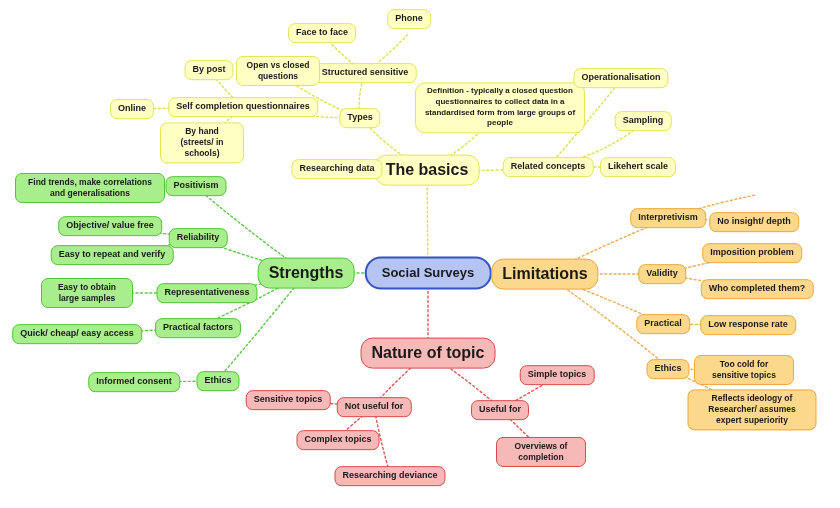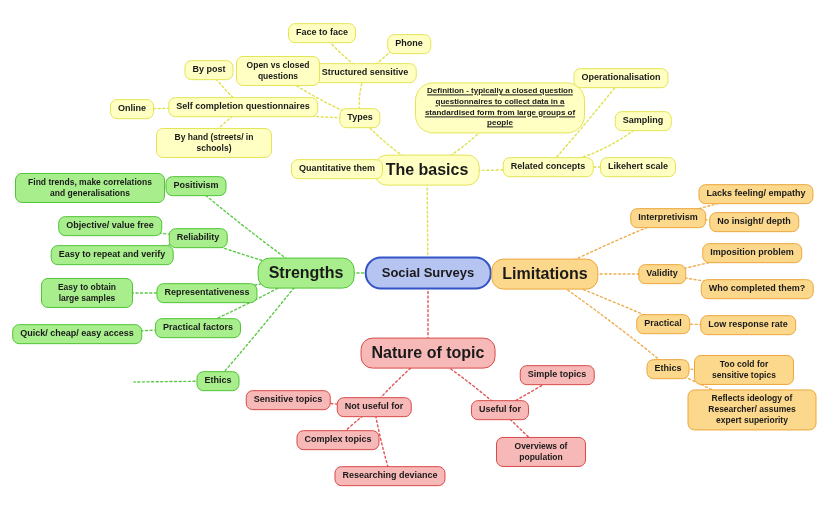--- a/index.html
+++ b/index.html
@@ -20,21 +20,21 @@
     box-sizing:border-box;
   }
   .wrap{white-space:normal;font-size:8.5px;}
   .main{font-size:16px;padding:4px 10px;border-radius:12px;}
   .root{font-size:13px;padding:6px 15px;border-radius:16px;}
   .c-yellow{background:#ffffc4;border:1.4px solid #e4e455;}
   .c-green{background:#a9ee8d;border:1.4px solid #50c336;}
   .c-orange{background:#fbd88c;border:1.4px solid #eda73d;}
   .c-red{background:#f7b8b8;border:1.4px solid #d94a4a;}
   .c-blue{background:#b6c4f2;border:2.5px solid #3353c6;text-align:right;}
-  .def{font-size:8px;line-height:1.35;border-radius:18px;text-decoration:underline;}
+  .def{font-size:8px;line-height:1.35;border-radius:10px;}
 </style>
 </head>
 <body>
 
 <div class="canvas">
 
   <svg class="edges" width="840" height="508">
     <g>
       <path class="e-y" d="M428,273 L427,170"></path>
       <path class="e-y" d="M427,170 L337,169"></path>
@@ -89,63 +89,63 @@
       <path class="e-r" d="M374,407 Q352,424 338,438"></path>
       <path class="e-r" d="M374,407 Q380,440 390,474"></path>
       <path class="e-r" d="M500,410 Q530,392 557,377"></path>
       <path class="e-r" d="M500,410 Q522,430 541,450"></path>
     </g>
   </svg>
 
   <div class="node root c-blue" style="left:428px;top:273px">Social Surveys</div>
 
   <div class="node main c-yellow" style="left:427px;top:170px">The basics</div>
-  <div class="node c-yellow" style="left:337px;top:169px">Quantitative them</div>
+  <div class="node c-yellow" style="left:337px;top:169px">Researching data</div>
   <div class="node wrap def c-yellow" style="left:500px;top:108px;width:170px">Definition - typically a closed question questionnaires to collect data in a standardised form from large groups of people</div>
   <div class="node c-yellow" style="left:548px;top:167px">Related concepts</div>
   <div class="node c-yellow" style="left:621px;top:78px">Operationalisation</div>
   <div class="node c-yellow" style="left:643px;top:121px">Sampling</div>
   <div class="node c-yellow" style="left:638px;top:167px">Likehert scale</div>
   <div class="node c-yellow" style="left:360px;top:118px">Types</div>
   <div class="node c-yellow" style="left:365px;top:73px">Structured sensitive</div>
   <div class="node c-yellow" style="left:322px;top:33px">Face to face</div>
-  <div class="node c-yellow" style="left:409px;top:44px">Phone</div>
+  <div class="node c-yellow" style="left:409px;top:19px">Phone</div>
   <div class="node wrap c-yellow" style="left:278px;top:71px;width:84px">Open vs closed questions</div>
   <div class="node c-yellow" style="left:243px;top:107px">Self completion questionnaires</div>
   <div class="node c-yellow" style="left:209px;top:70px">By post</div>
   <div class="node c-yellow" style="left:132px;top:109px">Online</div>
-  <div class="node wrap c-yellow" style="left:214px;top:143px;width:116px">By hand (streets/ in schools)</div>
+  <div class="node wrap c-yellow" style="left:202px;top:143px;width:84px">By hand (streets/ in schools)</div>
 
   <div class="node main c-green" style="left:306px;top:273px">Strengths</div>
   <div class="node c-green" style="left:196px;top:186px">Positivism</div>
   <div class="node wrap c-green" style="left:90px;top:188px;width:150px">Find trends, make correlations and generalisations</div>
   <div class="node c-green" style="left:198px;top:238px">Reliability</div>
   <div class="node c-green" style="left:110px;top:226px">Objective/ value free</div>
   <div class="node c-green" style="left:112px;top:255px">Easy to repeat and verify</div>
   <div class="node c-green" style="left:207px;top:293px">Representativeness</div>
   <div class="node wrap c-green" style="left:87px;top:293px;width:92px">Easy to obtain large samples</div>
   <div class="node c-green" style="left:198px;top:328px">Practical factors</div>
   <div class="node c-green" style="left:77px;top:334px">Quick/ cheap/ easy access</div>
   <div class="node c-green" style="left:218px;top:381px">Ethics</div>
+  <div class="node c-green" style="left:134px;top:382px">Informed consent</div>
 
   <div class="node main c-orange" style="left:545px;top:274px">Limitations</div>
   <div class="node c-orange" style="left:668px;top:218px">Interpretivism</div>
-  <div class="node c-orange" style="left:756px;top:194px">Lacks feeling/ empathy</div>
   <div class="node c-orange" style="left:754px;top:222px">No insight/ depth</div>
   <div class="node c-orange" style="left:662px;top:274px">Validity</div>
   <div class="node c-orange" style="left:752px;top:253px">Imposition problem</div>
   <div class="node c-orange" style="left:757px;top:289px">Who completed them?</div>
   <div class="node c-orange" style="left:663px;top:324px">Practical</div>
   <div class="node c-orange" style="left:748px;top:325px">Low response rate</div>
   <div class="node c-orange" style="left:668px;top:369px">Ethics</div>
   <div class="node wrap c-orange" style="left:744px;top:370px;width:100px">Too cold for sensitive topics</div>
   <div class="node wrap c-orange" style="left:752px;top:410px;width:129px">Reflects ideology of Researcher/ assumes expert superiority</div>
 
   <div class="node main c-red" style="left:428px;top:353px">Nature of topic</div>
   <div class="node c-red" style="left:374px;top:407px">Not useful for</div>
   <div class="node c-red" style="left:288px;top:400px">Sensitive topics</div>
   <div class="node c-red" style="left:338px;top:440px">Complex topics</div>
   <div class="node c-red" style="left:390px;top:476px">Researching deviance</div>
   <div class="node c-red" style="left:500px;top:410px">Useful for</div>
   <div class="node c-red" style="left:557px;top:375px">Simple topics</div>
-  <div class="node wrap c-red" style="left:541px;top:452px;width:90px">Overviews of population</div>
+  <div class="node wrap c-red" style="left:541px;top:452px;width:90px">Overviews of completion</div>
 
 </div>
 
 </body></html>

